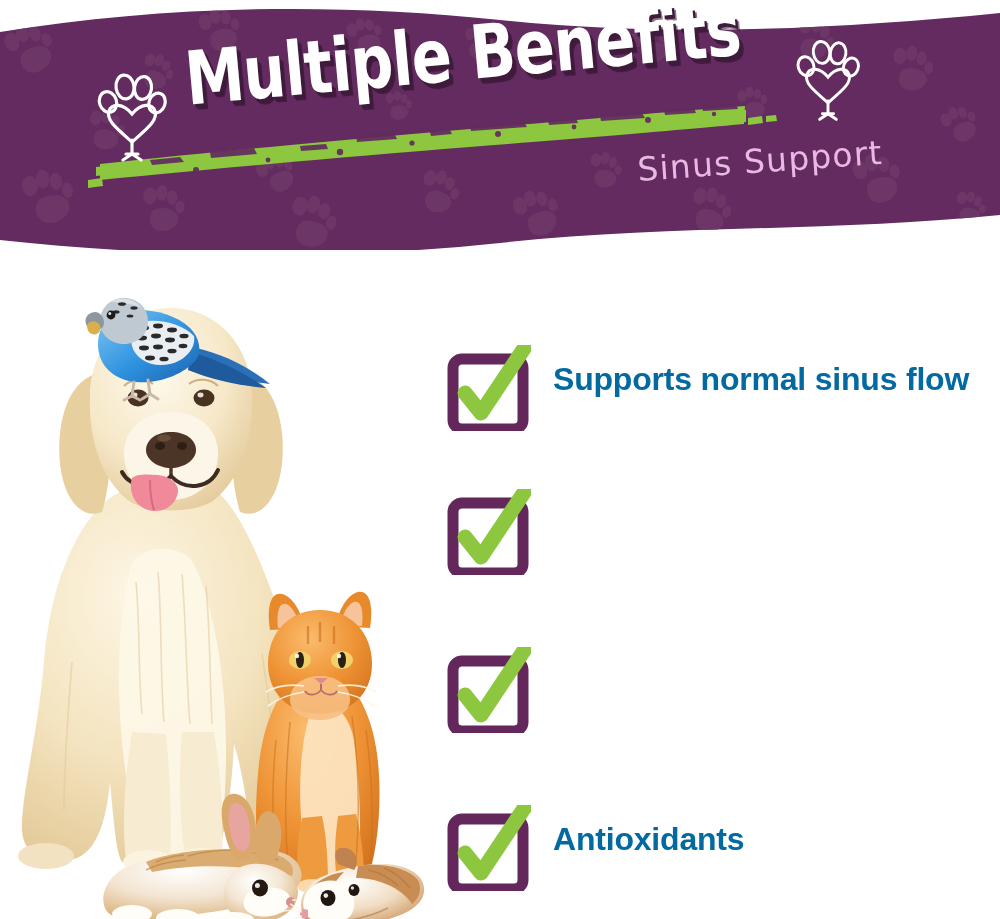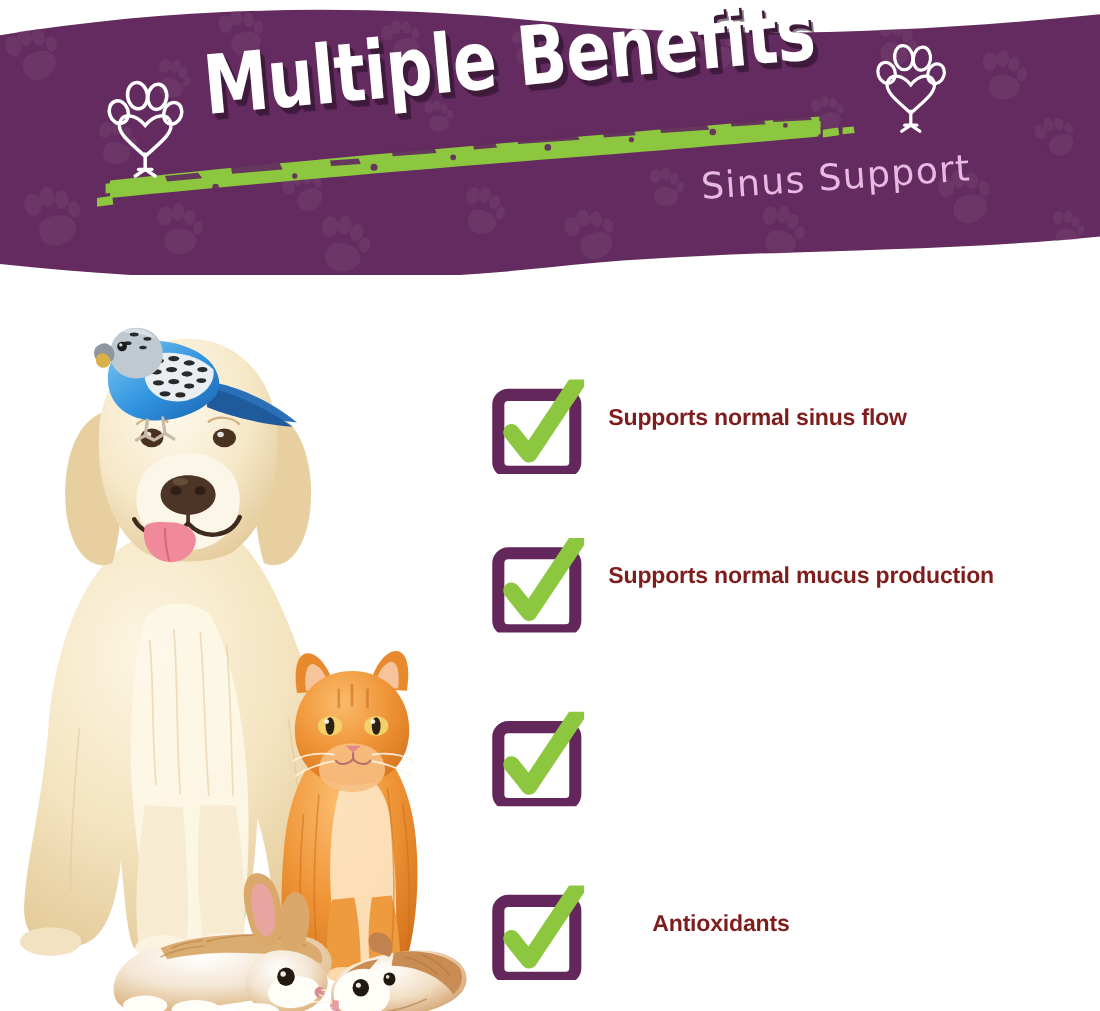--- a/index.html
+++ b/index.html
@@ -39,28 +39,28 @@
   .pawheart.left{left:96px;top:70px;}
   .pawheart.right{left:795px;top:36px;}
 
   
   .benefits{position:absolute;left:445px;top:345px;width:555px;}
   .benefit-row{position:absolute;left:0;display:flex;align-items:flex-start;}
   .chk{position:relative;width:86px;height:86px;flex:0 0 86px;}
   .chk svg{position:absolute;left:0;top:0;}
   .benefit-label{
     font-family:"Liberation Sans",sans-serif;
-    font-weight:bold;font-size:21px;line-height:37px;
-    color:#7f1d1d;letter-spacing:-.2px;
+    font-weight:bold;font-size:32px;line-height:37px;
+    color:#0369a1;letter-spacing:-.2px;
     padding-left:22px;padding-top:16px;max-width:452px;
   }
   .b0{top:0;}
   .b1{top:144px;}
   .b2{top:302px;}
-  .b3{top:460px;gap:40px;}
+  .b3{top:460px;}
 
   
   .photo{position:absolute;left:10px;top:262px;width:430px;height:657px;}
   .photo svg{position:absolute;left:0;top:0;}
 </style>
 </head>
 <body>
 
 <div id="page">
 
@@ -504,21 +504,20 @@
       <div class="benefit-label">Supports normal sinus flow</div>
     </div>
 
     <div class="benefit-row b1">
       <div class="chk">
         <svg width="86" height="86" viewBox="0 0 86 86">
           <rect x="8" y="14" width="70" height="70" rx="9" ry="9" fill="none" stroke="#63275C" stroke-width="11"></rect>
           <path d="M20,48 L36,68 L80,2" fill="none" stroke="#8DC63F" stroke-width="15" stroke-linecap="round" stroke-linejoin="round"></path>
         </svg>
       </div>
-      <div class="benefit-label">Supports normal mucus production</div>
     </div>
 
     <div class="benefit-row b2">
       <div class="chk">
         <svg width="86" height="86" viewBox="0 0 86 86">
           <rect x="8" y="14" width="70" height="70" rx="9" ry="9" fill="none" stroke="#63275C" stroke-width="11"></rect>
           <path d="M20,48 L36,68 L80,2" fill="none" stroke="#8DC63F" stroke-width="15" stroke-linecap="round" stroke-linejoin="round"></path>
         </svg>
       </div>
     </div>

